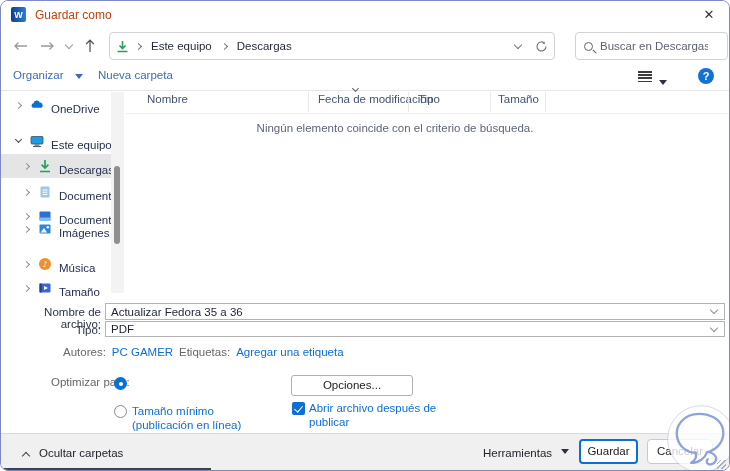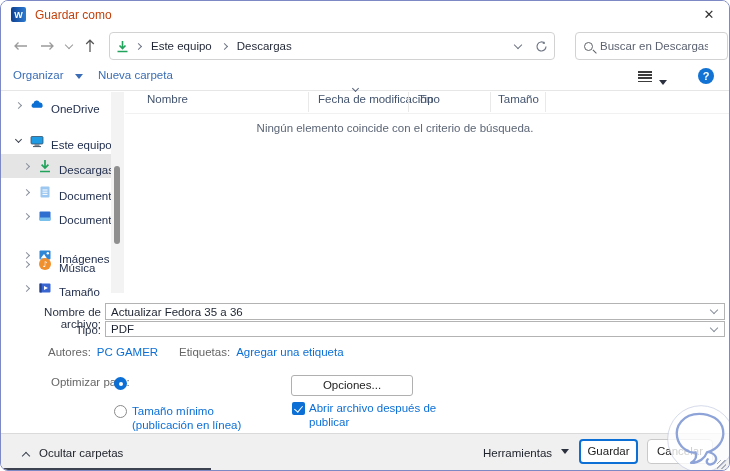--- a/index.html
+++ b/index.html
@@ -225,21 +225,21 @@
     <span class="slabel">Documentos</span>
   </div>
   <div class="side-item lvl1" style="top:203px">
     <span class="tchev"></span>
     <svg class="sicon" viewBox="0 0 14 14">
       <rect x="1.5" y="2.5" width="11" height="9" rx="1" fill="#2f6fd0"></rect>
       <path d="M1.5 8.5h11v2.5a1 1 0 0 1-1 1h-9a1 1 0 0 1-1-1z" fill="#79c1ec"></path>
     </svg>
     <span class="slabel">Documentos</span>
   </div>
-  <div class="side-item lvl1" style="top:242px">
+  <div class="side-item lvl1" style="top:216px">
     <span class="tchev"></span>
     <svg class="sicon" viewBox="0 0 14 14">
       <rect x="1.5" y="2.5" width="11" height="9" rx="1" fill="#2f86d4"></rect>
       <path d="M2.5 10.5 6 6l3 4.5z" fill="#fff"></path>
       <circle cx="9.8" cy="5.3" r="1.2" fill="#fff"></circle>
     </svg>
     <span class="slabel">Imágenes</span>
   </div>
   <div class="side-item lvl1" style="top:251px">
     <span class="tchev"></span>
@@ -279,21 +279,21 @@
   <div class="combo" style="top:302px; height:17px">
     <input value="Actualizar Fedora 35 a 36" style="">
     <span class="chev-d"></span>
   </div>
   <div class="frm-label" style="left:2px; top:323px">Tipo:</div>
   <div class="combo" style="top:320px; height:16px">
     <input readonly="" value="PDF" style="">
     <span class="chev-d"></span>
   </div>
 
-  <div class="meta" style="left:47px">
+  <div class="meta" style="left:62px">
     <span class="glabel">Autores:</span>
     <span class="gvalue">PC GAMER</span>
   </div>
   <div class="meta" style="left:178px">
     <span class="glabel">Etiquetas:</span>
     <span class="gvalue">Agregar una etiqueta</span>
   </div>
 
   <div class="glabel" style="position:absolute; left:50px; top:375px">Optimizar para:</div>
   <div class="radio checked" style="left:113px; top:376px" id="radio0"></div>

